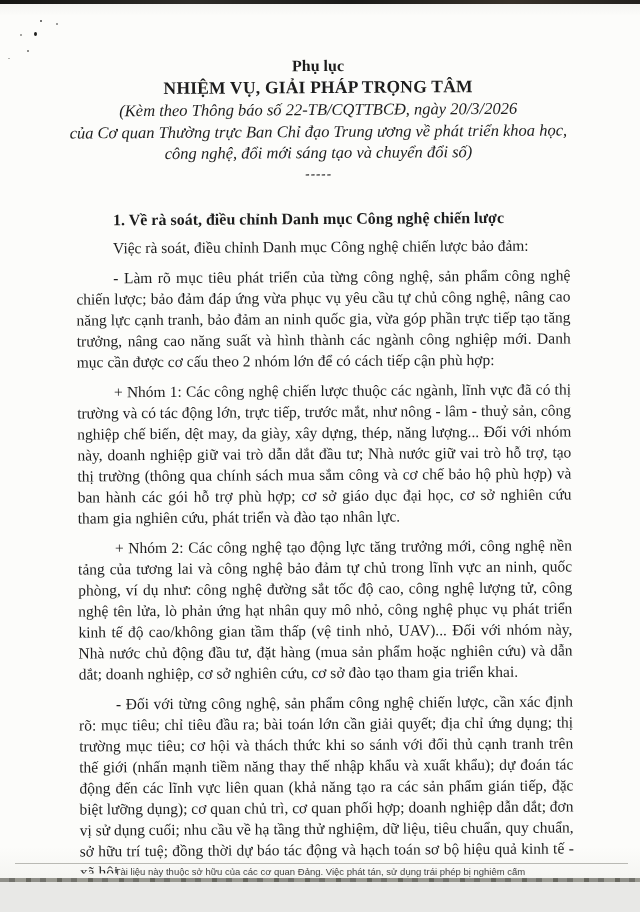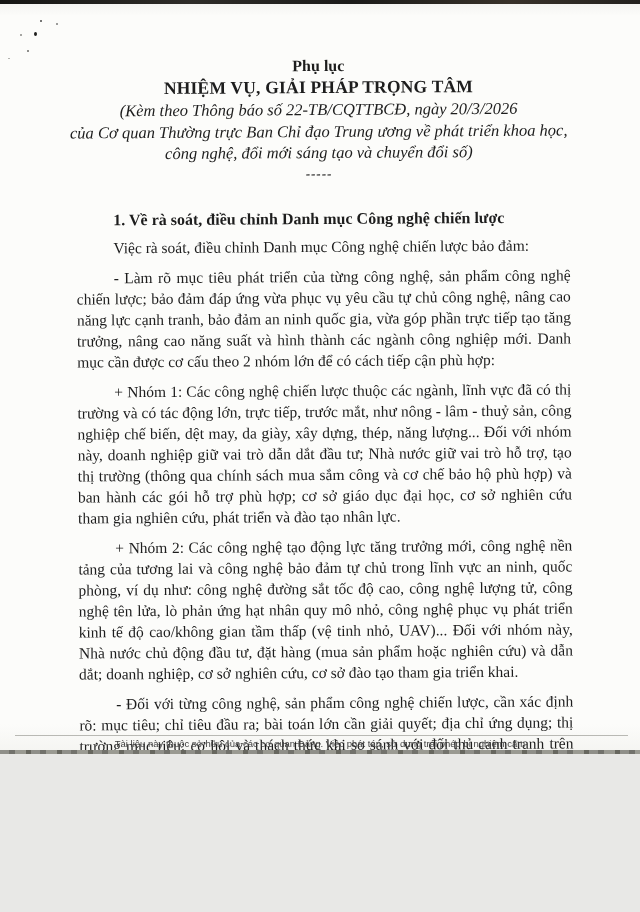--- a/index.html
+++ b/index.html
@@ -3,21 +3,21 @@
 <meta charset="utf-8">
 <style>
   html, body { margin: 0; padding: 0; }
   body {
     width: 640px; height: 912px;
     background: #e8e8e6;
     font-family: "Liberation Serif", serif;
   }
   .page {
     position: relative;
-    width: 640px; height: 754px;
+    width: 640px; height: 882px;
     overflow: hidden;
     background: linear-gradient(180deg, #f2f2ef 0px, #fcfcfa 16px, #fcfcfa 96%, #f4f4f1 100%);
     color: #1d1d1d;
   }
   .scan-edge-top {
     position: absolute; top: 0; left: 0; right: 0; height: 4px;
     background: linear-gradient(90deg,#151513,#2e2c28 30%,#1b1b19 55%,#383129 80%,#23211e);
   }
   .scan-edge-bottom {
     position: absolute; bottom: 0; left: 0; right: 0; height: 4px;

